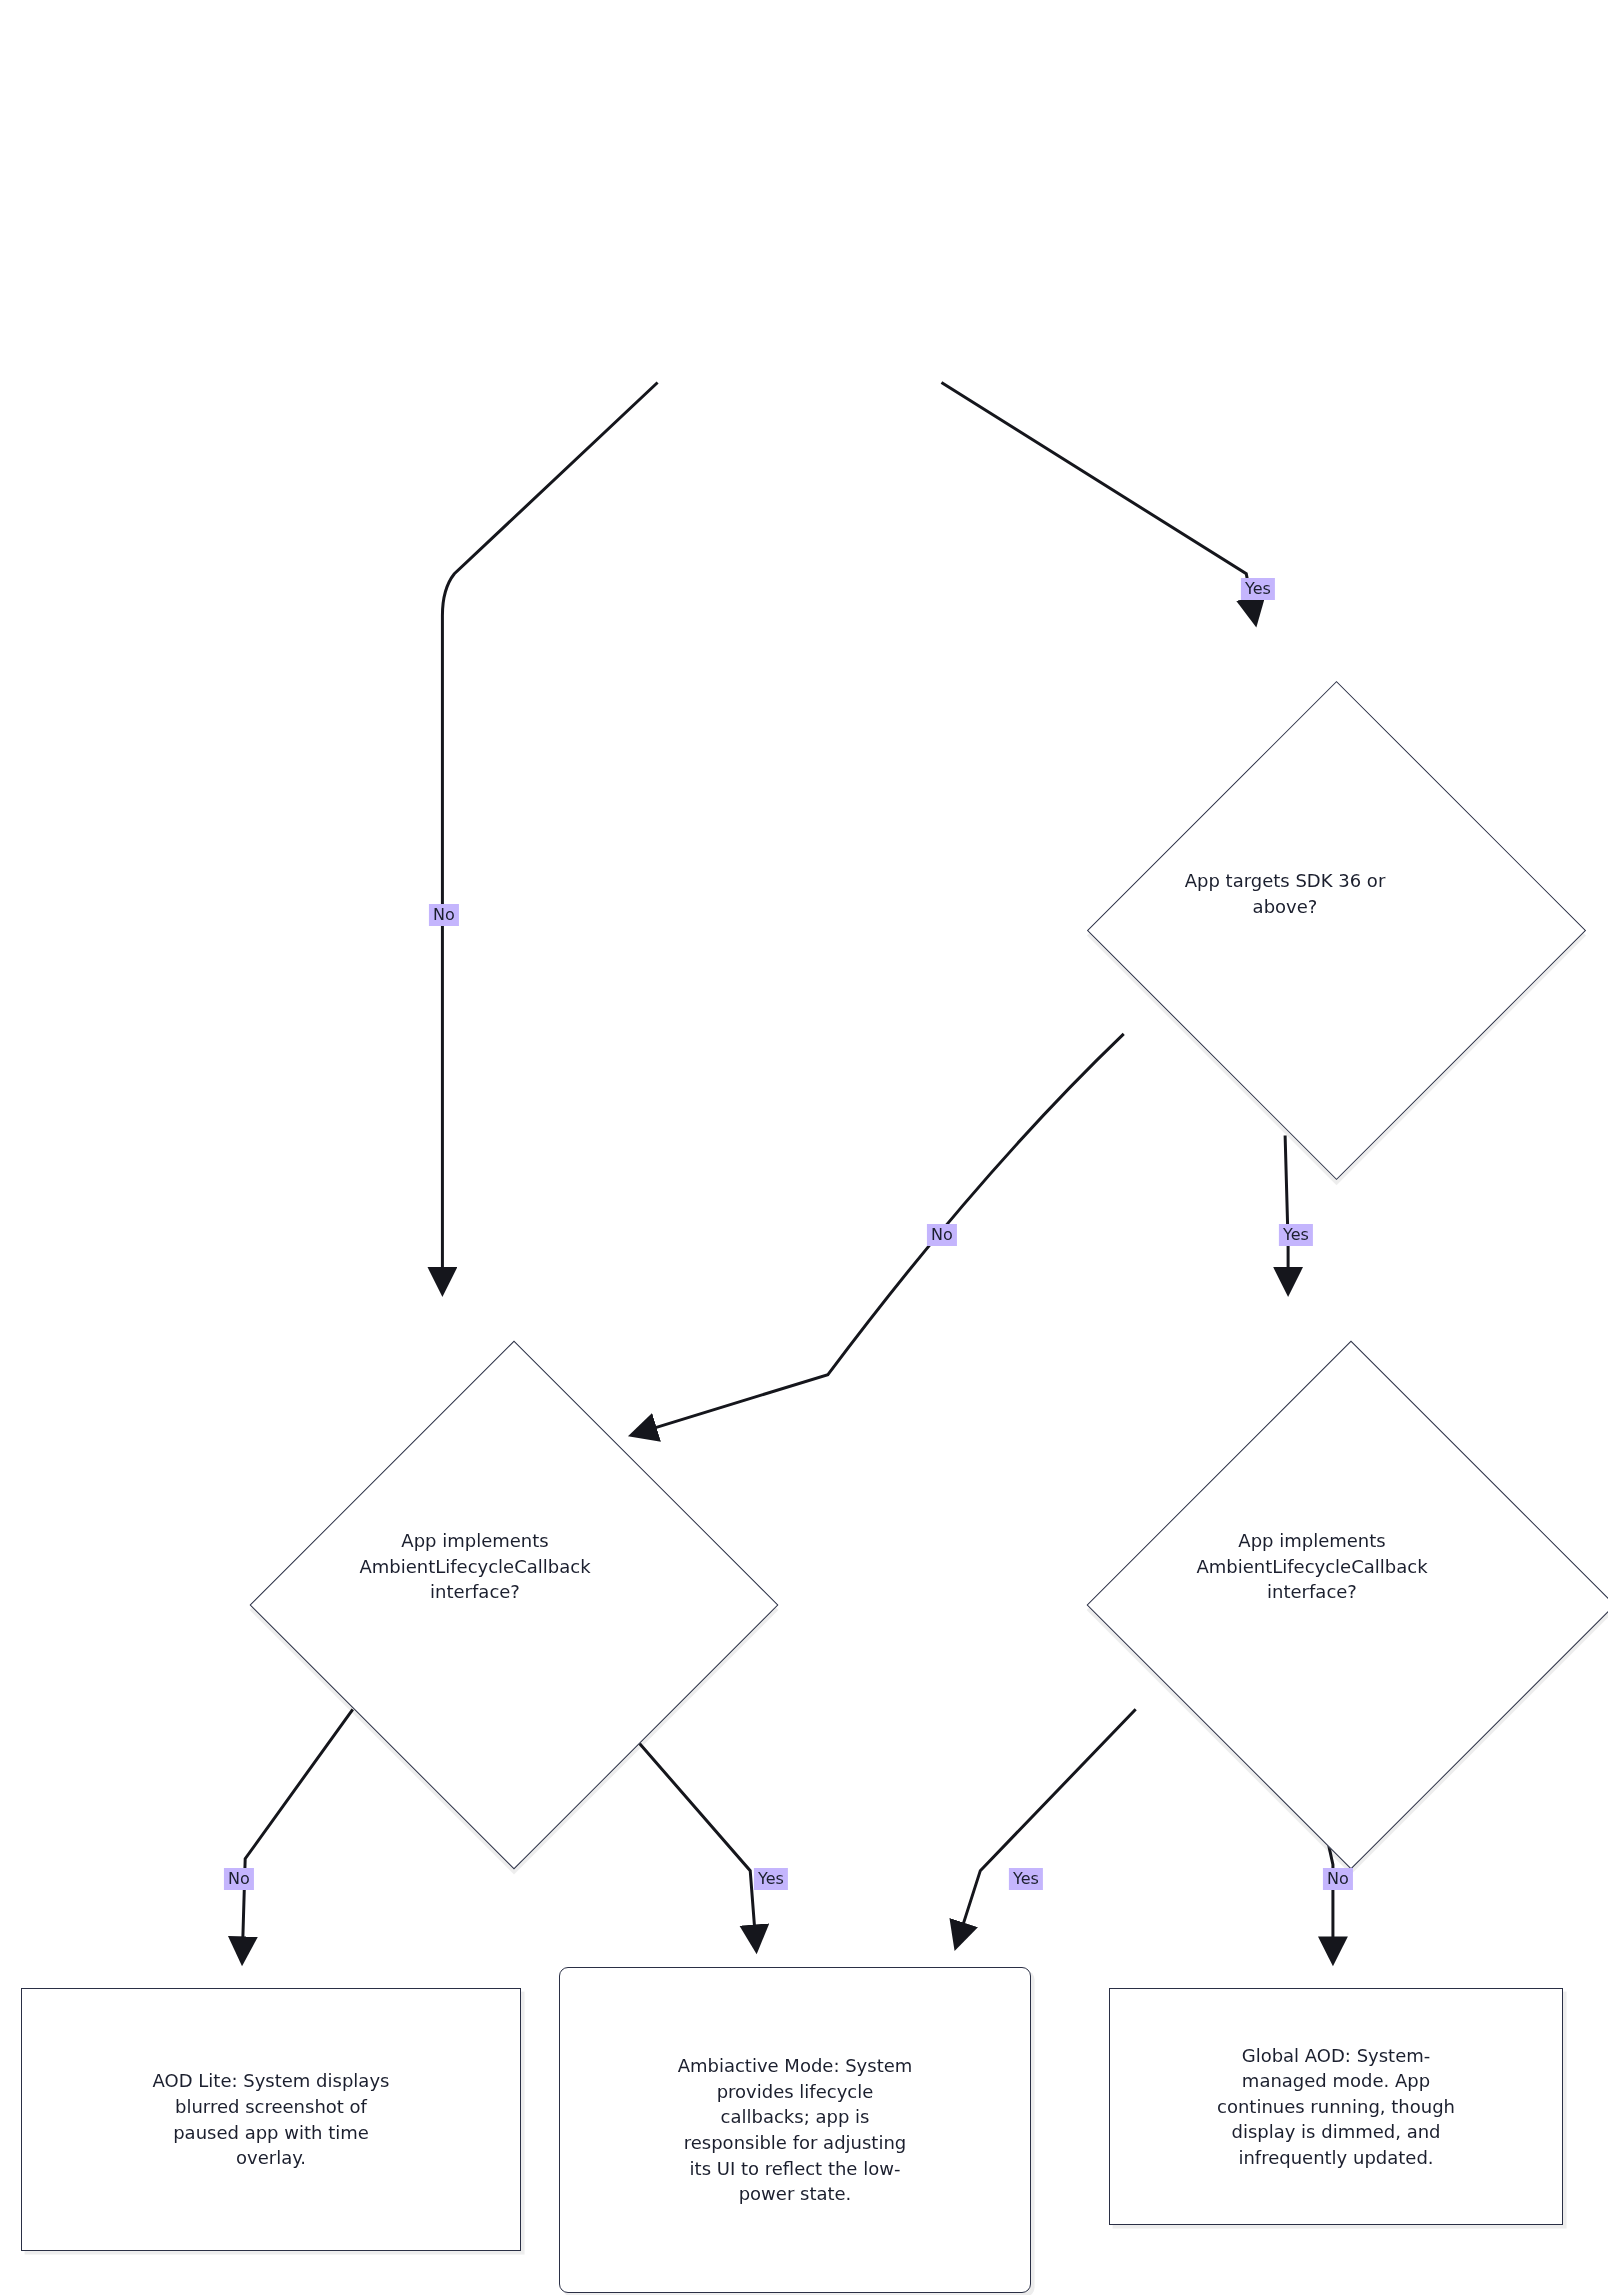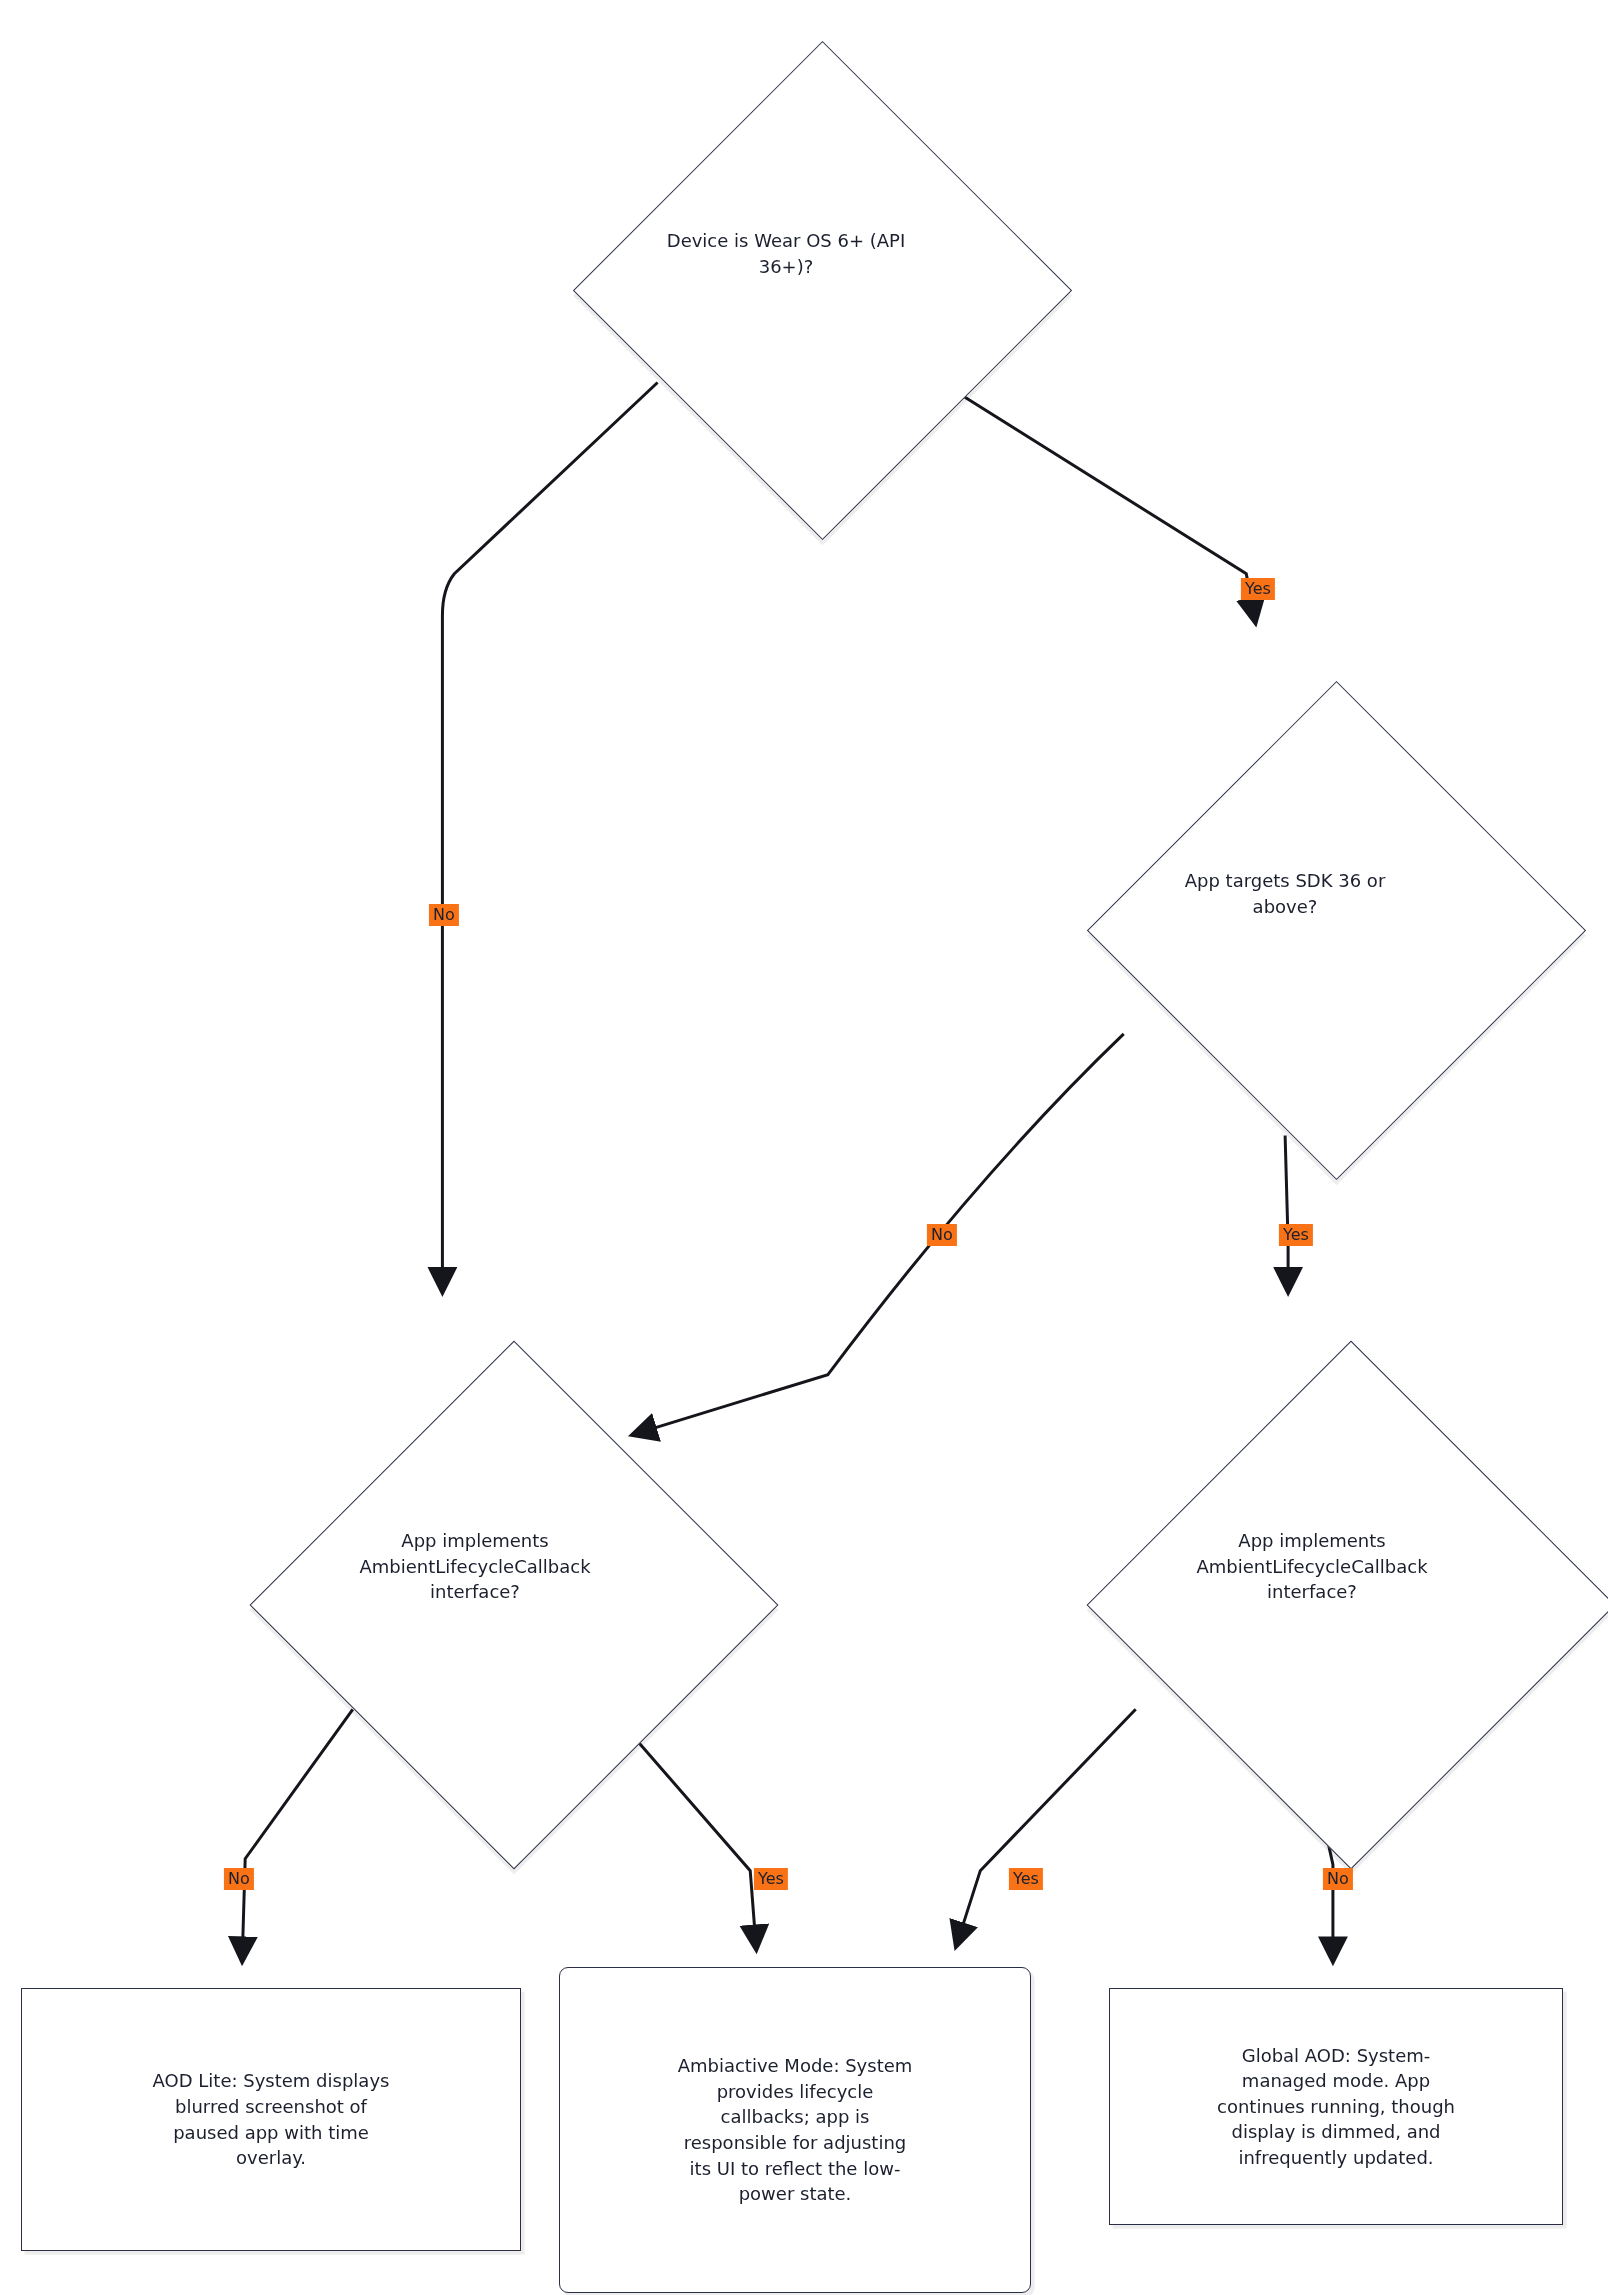--- a/index.html
+++ b/index.html
@@ -65,21 +65,21 @@
     text-align: center;
     color: #1b1f2e;
     font-size: 18px;
     line-height: 1.42;
     padding: 6px 8.4px;
     white-space: pre-line;
   }
   
   .edge-label {
     position: absolute;
-    background: #f97316;
+    background: #c4b5fd;
     color: #1b1f2e;
     font-size: 16px;
     line-height: 1;
     padding: 3px 4.2px;
     white-space: nowrap;
     transform: translate(-50%, -50%);
   }
 </style>
 </head>
 <body>
@@ -103,25 +103,20 @@
 
     <path d="M590,2860 L410,3110 L405,3280" fill="none" stroke="#15161c" stroke-width="5" marker-end="url(#arrow)"></path>
 
     <path d="M1020,2860 L1255,3130 L1265,3260" fill="none" stroke="#15161c" stroke-width="5" marker-end="url(#arrow)"></path>
 
     <path d="M1900,2860 L1640,3130 L1600,3255" fill="none" stroke="#15161c" stroke-width="5" marker-end="url(#arrow)"></path>
 
     <path d="M2195,2960 L2230,3120 L2230,3280" fill="none" stroke="#15161c" stroke-width="5" marker-end="url(#arrow)"></path>
   </svg>
 
-  <div class="diamond-wrap" style="left:538px; top:6px; width:496px; height:496px;">
-    <div class="diamond" style="width:351px; height:351px; margin-left:72px; margin-top:72px;"></div>
-    <div class="diamond-label">Device is Wear OS 6+ (API
-36+)?</div>
-  </div>
 
   <div class="diamond-wrap" style="left:1007px; top:646px; width:556px; height:496px;">
     <div class="diamond" style="width:351px; height:351px; margin-left:102px; margin-top:72px;"></div>
     <div class="diamond-label">App targets SDK 36 or
 above?</div>
   </div>
 
   <div class="diamond-wrap" style="left:212px; top:1303px; width:526px; height:526px;">
     <div class="diamond" style="width:372px; height:372px; margin-left:77px; margin-top:77px;"></div>
     <div class="diamond-label">App implements

